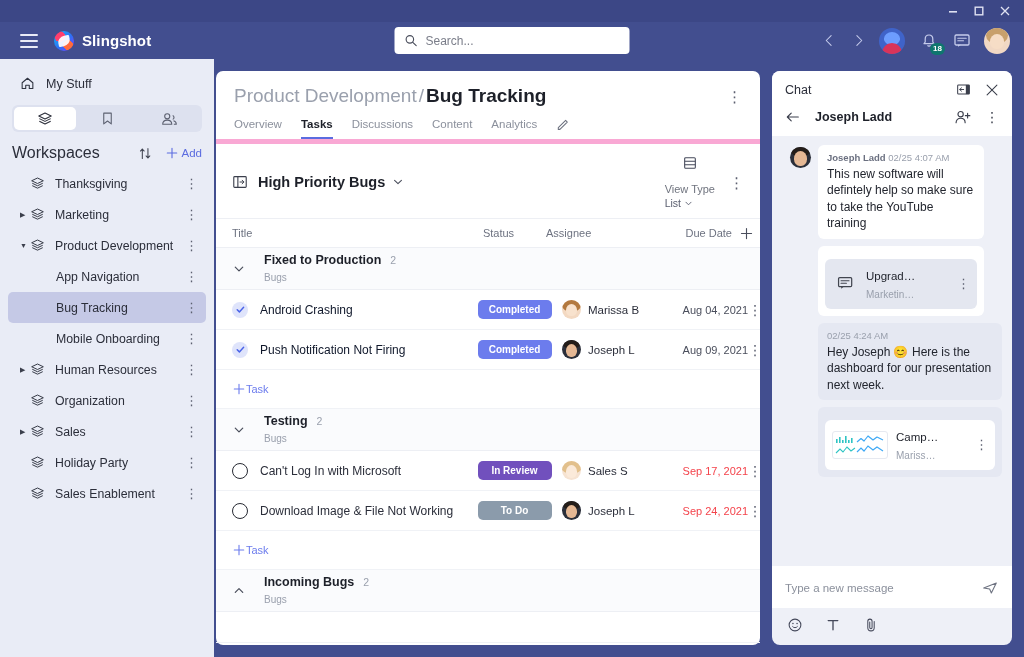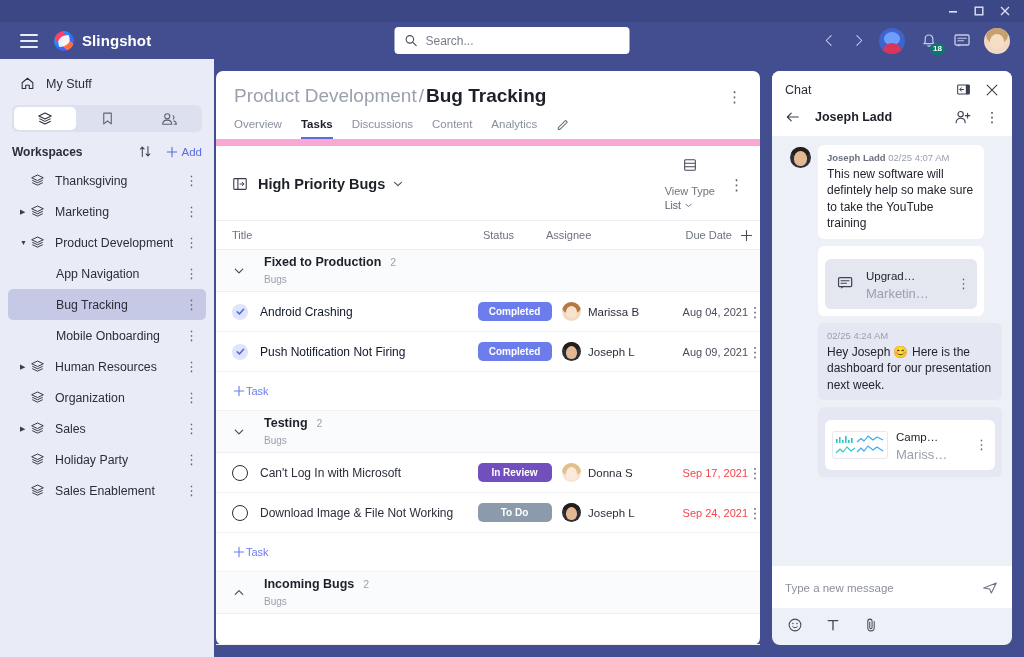--- a/index.html
+++ b/index.html
@@ -106,21 +106,21 @@
     display:flex; align-items:center; padding:2px;
   }
   .tabrow .tab {
     flex:1; height:23px; display:flex; align-items:center; justify-content:center;
     border-radius:5px; color:#5c6070;
   }
   .tabrow .tab.active { background:#fff; color:#2b2e3a; }
   .wsheader {
     display:flex; align-items:center; padding: 12px 12px 6px 12px; gap:6px;
   }
-  .wstitle { font-size:12px; font-weight:bold; color:#2b2e3a; }
+  .wstitle { font-size:16px; font-weight:normal; color:#2b2e3a; }
   .wsactions { margin-left:auto; display:flex; align-items:center; gap:12px; }
   .addbtn { display:flex; align-items:center; gap:3px; color:#5b6ce0; font-size:11.5px; }
   .sortbtn { color:#3b3f4c; display:flex; }
   .wslist { overflow:hidden; }
   .wsitem {
     display:flex; align-items:center; height:31px;
     padding-left: 12px; padding-right:8px; margin: 0 8px;
     border-radius:5px; position:relative;
   }
   .wsitem .caret {
@@ -148,21 +148,21 @@
   .crumb .sep { margin: 0 2px; }
   .crumb .kebab { margin-left:auto; color:#5c6070; font-size:15px; line-height:9px; }
   .tabs { display:flex; align-items:center; gap:19px; margin-top:11px; }
   .tabs .t { font-size:11.5px; color:#8b909c; padding-bottom:7px; border-bottom:2px solid transparent; }
   .tabs .t.active { color:#1d2029; font-weight:bold; border-bottom-color:#5b6ce0; }
   .tabs .pencil { color:#6a6f7d; display:flex; padding-bottom:7px; }
 
   .card-body {
     background:#fff; border-radius:0 0 7px 7px; flex:1;
     display:flex; flex-direction:column; min-height:0;
-    border-top:7px solid #f9a8d4;
+    border-top:5px solid #f9a8d4;
   }
   .listbar {
     display:flex; align-items:center; padding: 11px 16px 9px 16px;
   }
   .listbar .pnlicon { color:#3b3f4c; display:flex; margin-right:10px;}
   .listbar .name { font-size:14.5px; color:#1d2029; font-weight:bold; }
   .listbar .chev { color:#4a4e5c; margin-left:7px; display:flex; }
   .viewtype { margin-left:auto; display:flex; align-items:center; gap:8px;flex-direction:column; }
   .viewtype .vt-ico { color:#44485a; display:flex; }
   .viewtype .vt-txt { line-height:1.15; }
@@ -276,21 +276,21 @@
     display:flex; align-items:center; gap:8px;
   }
   .attachcard.grey { background:#e4e7f0; }
   .att-ico { width:26px;height:22px; display:flex;align-items:center;justify-content:center; color:#41454f; flex:0 0 26px;}
   .att-thumb {
     width:56px; height:28px; flex:0 0 56px; background:#fff; border:1px solid #e6e9f0; border-radius:3px;
     display:flex; align-items:center; justify-content:center; overflow:hidden;
   }
   .att-txt { min-width:0; flex:1; }
   .att-t1 { font-size:11.5px; color:#1d2029; white-space:nowrap; overflow:hidden;}
-  .att-t2 { font-size:13px; color:#9aa0ad; white-space:nowrap; overflow:hidden;}
+  .att-t2 { font-size:10px; color:#9aa0ad; white-space:nowrap; overflow:hidden;}
   .att-kb { color:#5c6070; font-size:13px; line-height:8px; flex:0 0 10px; text-align:center;}
 
   .composer { background:#fff; padding: 13px 13px 11px 13px; display:flex; align-items:center;}
   .composer .ph { font-size:11.5px; color:#8b909c; }
   .composer .send { margin-left:auto; color:#6d7280; display:flex;}
   .comptools { display:flex; align-items:center; gap:22px; padding: 9px 15px 12px 15px; color:#44485a;}
   .comptools .tool { display:flex; align-items:center; }
 </style>
 </head>
 <body>
@@ -661,21 +661,21 @@
                 </span><span class="gsub">Bugs</span></span>
             </div>
             <div class="taskrow">
               <span class="check todo"></span>
               <span class="tname">Can't Log In with Microsoft</span>
               <span class="cstatus">
                 <span class="sbadge s-review">In Review</span>
               </span>
               <span class="cassignee">
                 <span class="av-sm av-donna"></span>
-                <span class="aname">Donna S</span>
+                <span class="aname">Sales S</span>
               </span>
               <span class="cdue late">Sep 17, 2021</span>
               <span class="ckeb">⋮</span>
             </div>
             <div class="taskrow">
               <span class="check todo"></span>
               <span class="tname">Download Image &amp; File Not Working</span>
               <span class="cstatus">
                 <span class="sbadge s-todo">To Do</span>
               </span>

